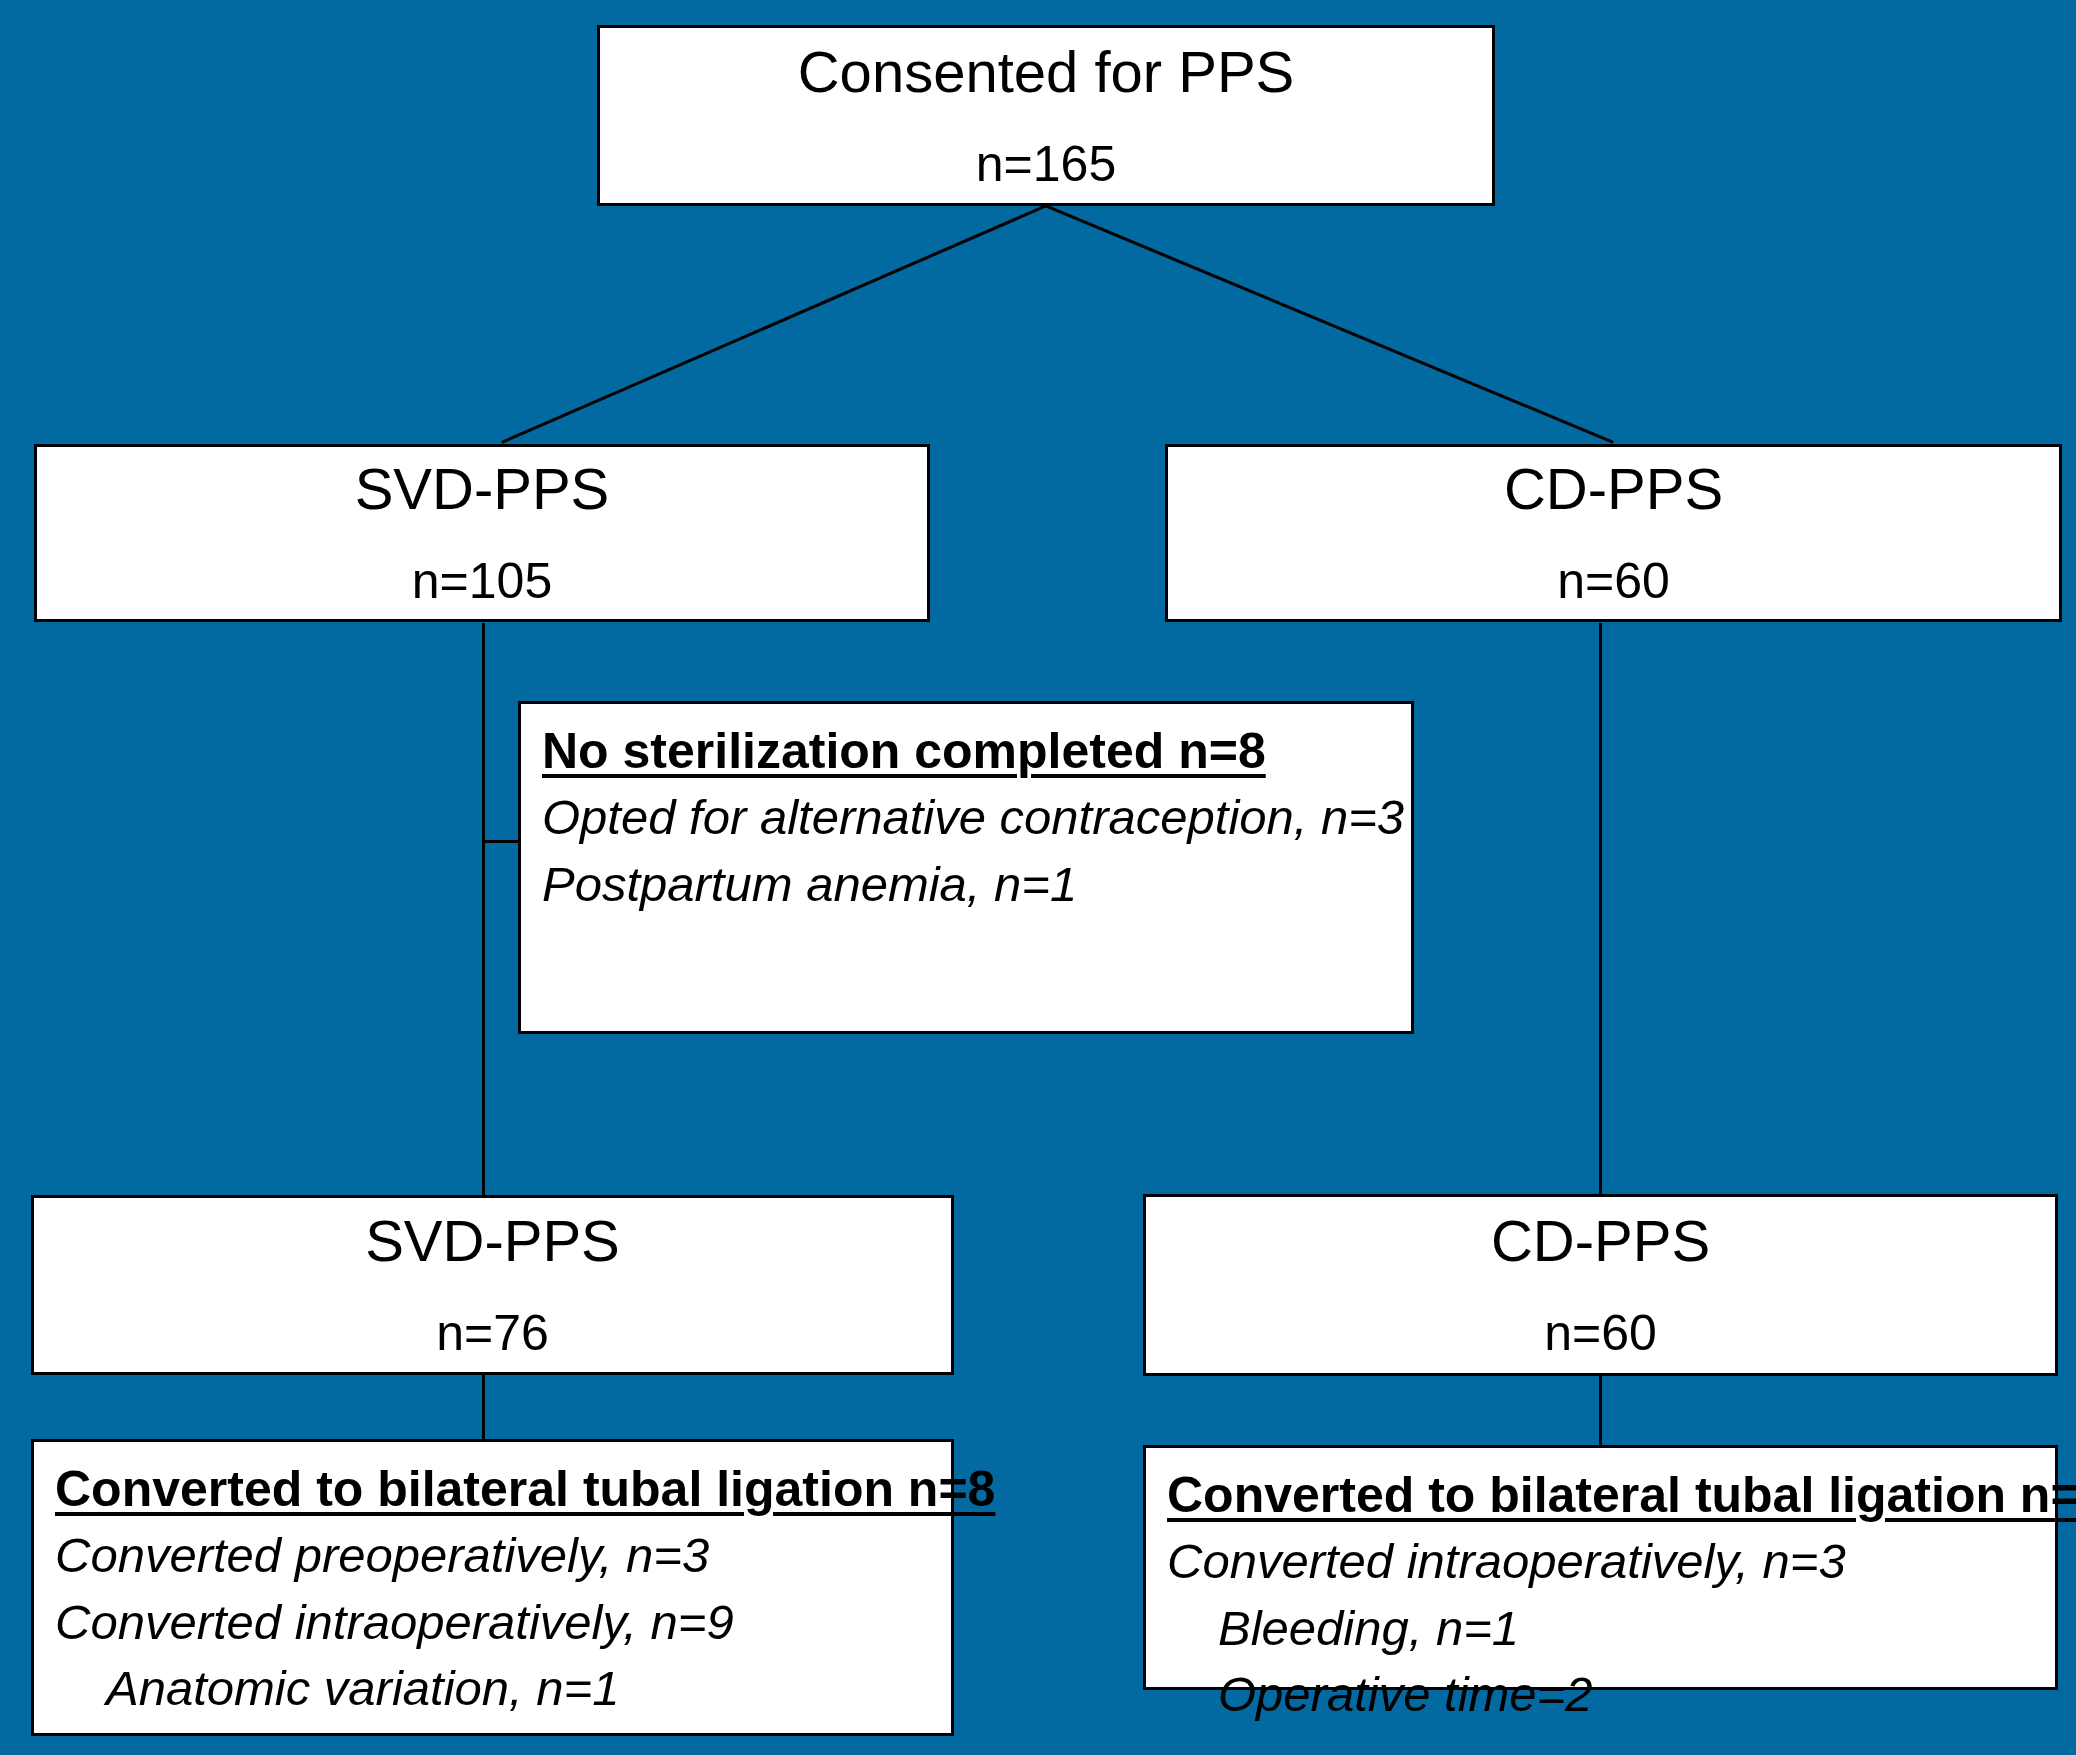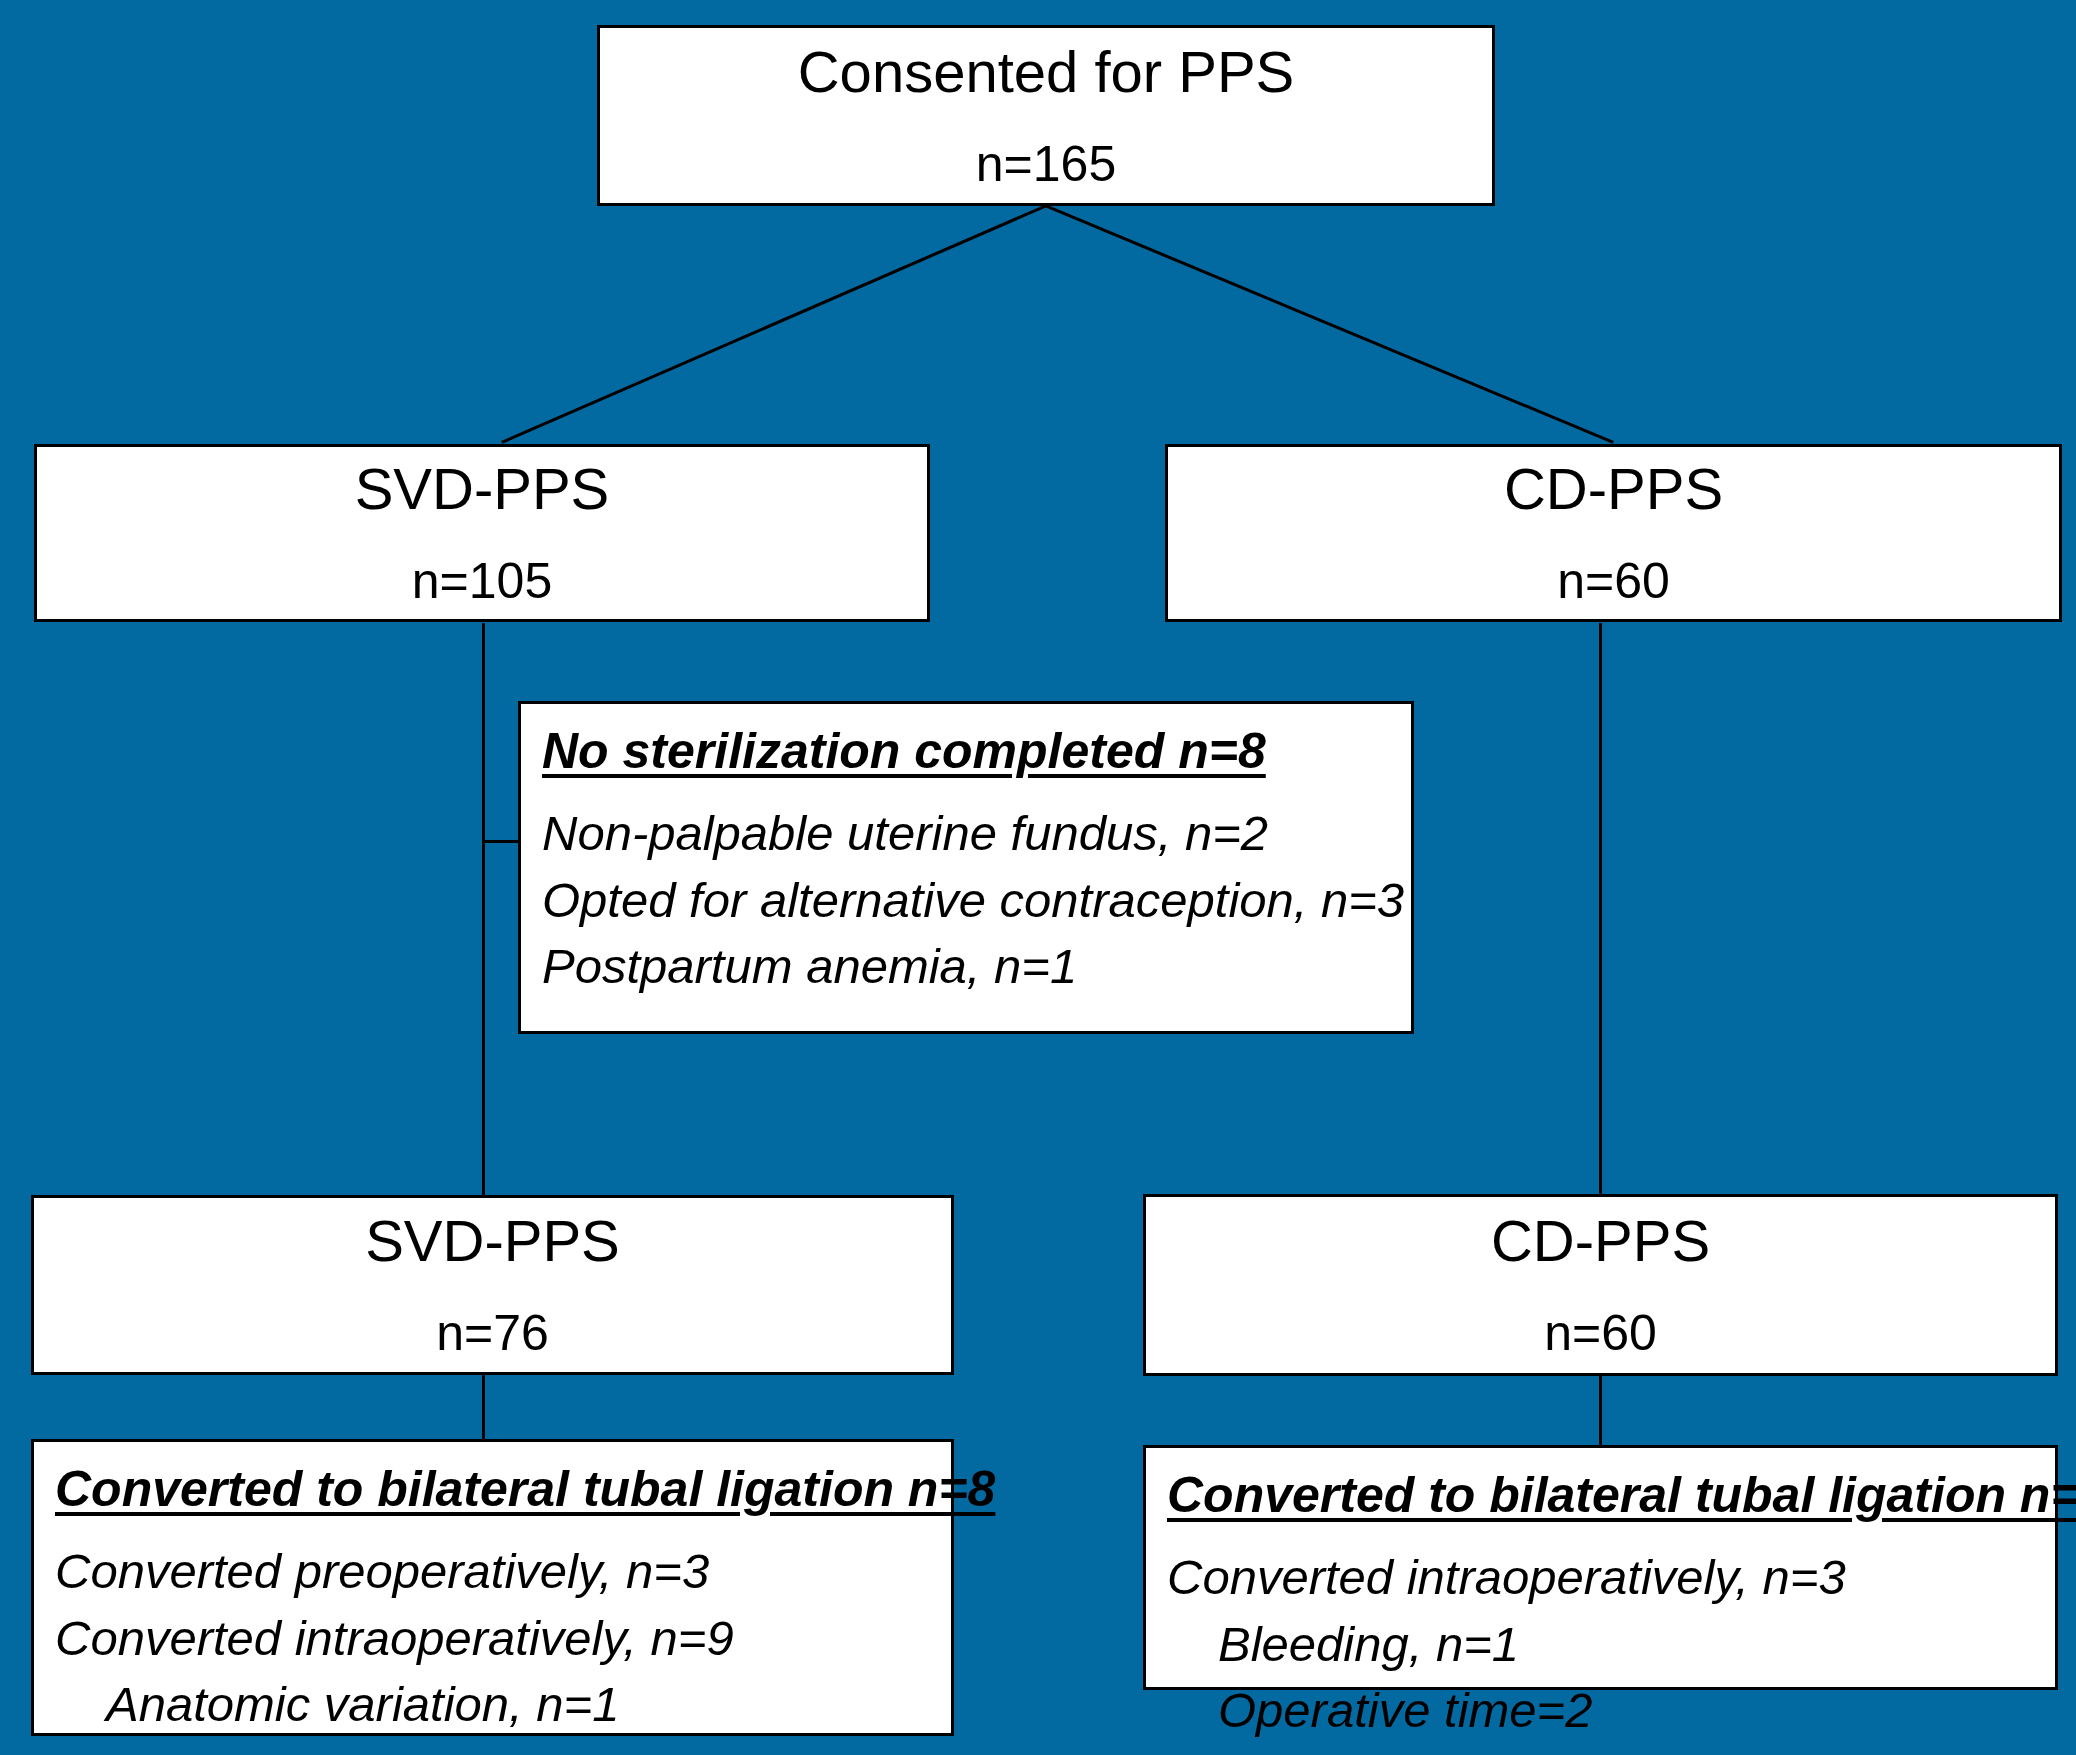--- a/index.html
+++ b/index.html
@@ -47,22 +47,20 @@
     flex-direction:column;
   }
   .detail .hdr{
     font-weight:bold;
     font-size:50px;
     line-height:1.05;
     text-decoration:underline;
     text-underline-offset:5.5px;
     text-decoration-thickness:4.3px;
     white-space:nowrap;
-    margin-bottom:16px;
-    font-style:italic;
   }
   .detail .itm{
     font-style:italic;
     font-size:49px;
     line-height:1.06;
     white-space:nowrap;
     margin-top:14.7px;
   }
   .detail .itm.ind{
     margin-left:51px;
@@ -117,21 +115,20 @@
     <div class="cnt">n=105</div>
   </div>
 
   <div class="box node" style="left:1165px; top:444px; width:897px; height:178px;">
     <div class="ttl">CD-PPS</div>
     <div class="cnt">n=60</div>
   </div>
 
   <div class="box detail" style="left:518px; top:701px; width:896px; height:333px;">
     <div class="hdr">No sterilization completed n=8</div>
-    <div class="itm">Non-palpable uterine fundus, n=2</div>
     <div class="itm">Opted for alternative contraception, n=3</div>
     <div class="itm">Postpartum anemia, n=1</div>
   </div>
 
   <div class="box node" style="left:31px; top:1195px; width:923px; height:180px;">
     <div class="ttl">SVD-PPS</div>
     <div class="cnt">n=76</div>
   </div>
 
   <div class="box node" style="left:1143px; top:1194px; width:915px; height:182px;">

